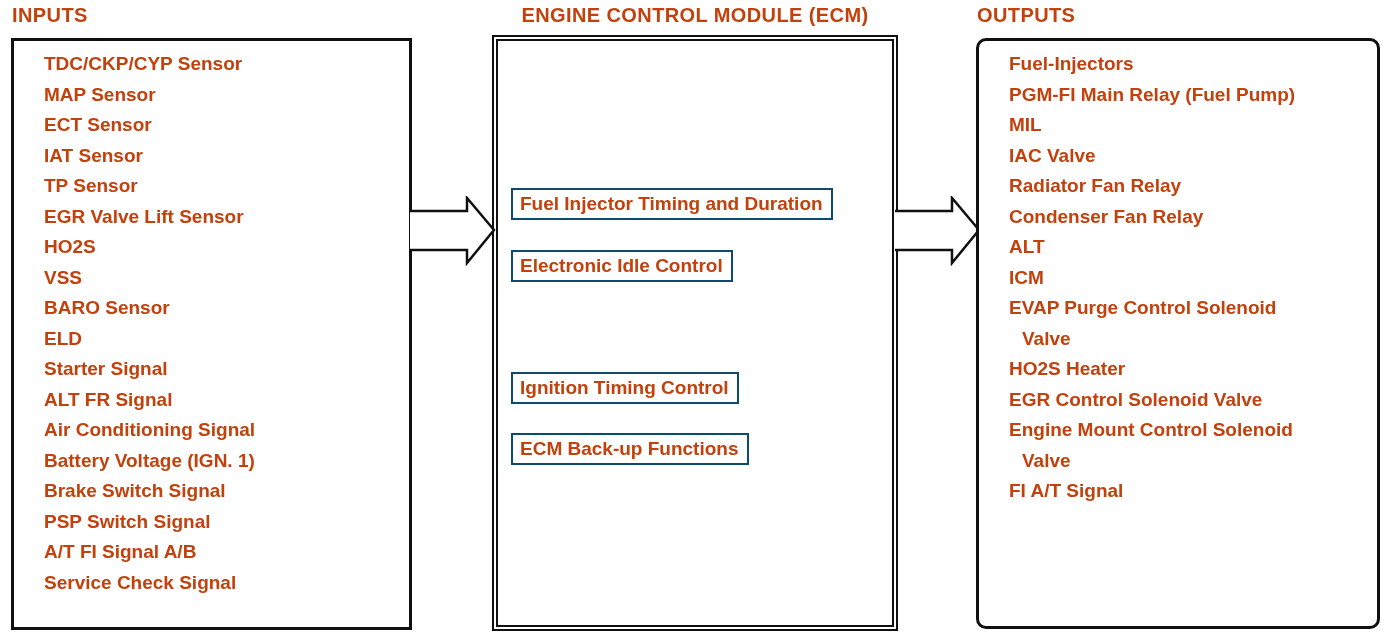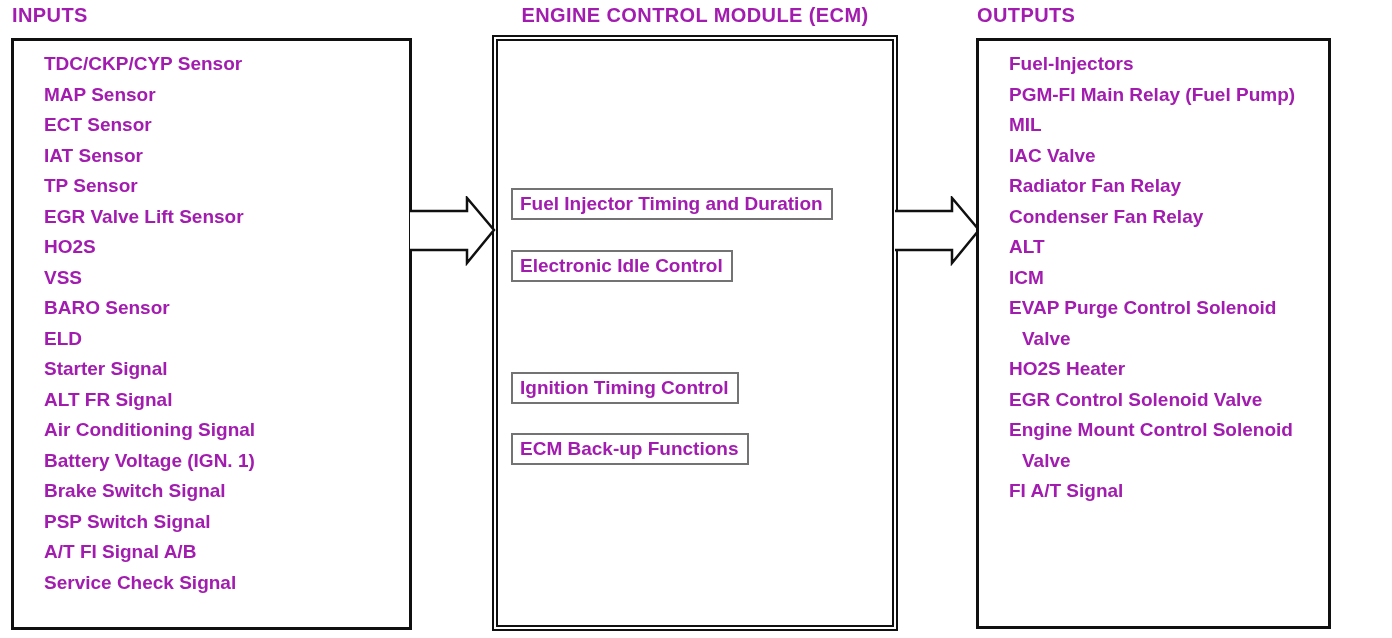--- a/index.html
+++ b/index.html
@@ -1,21 +1,21 @@
 <!DOCTYPE html>
 <html><head>
 <meta charset="utf-8">
 <style>
   html, body { margin: 0; padding: 0; background: #ffffff; }
   .page {
     position: relative;
     width: 1392px;
     height: 638px;
     background: #ffffff;
-    color: #a21caf;
+    color: #c2410c;
     font-family: "Liberation Sans", sans-serif;
     font-weight: bold;
     overflow: hidden;
   }
   .hdr {
     position: absolute;
     top: 4px;
     font-size: 20px;
     letter-spacing: 0.4px;
     white-space: nowrap;
@@ -24,21 +24,21 @@
   .hdr-ecm     { left: 492px; width: 406px; text-align: center; }
   .hdr-outputs { left: 977px; }
 
   .io-box {
     position: absolute;
     box-sizing: border-box;
     border: 3px solid #101010;
     background: #ffffff;
   }
   .box-inputs  { left: 11px;  top: 38px; width: 401px; height: 592px; }
-  .box-outputs { left: 976px; top: 38px; width: 355px; height: 591px; }
+  .box-outputs { left: 976px; top: 38px; width: 404px; height: 591px; border-radius: 10px; }
 
   .io-list {
     padding: 8px 4px 0 30px;
     font-size: 19px;
     line-height: 30.5px;
     white-space: nowrap;
   }
   .io-line.indent { padding-left: 13px; }
 
   .ecm-box {
@@ -51,21 +51,21 @@
   }
   .ecm-inner {
     position: absolute;
     inset: 2px;
     border: 2px solid #101010;
   }
 
   .fn-box {
     position: absolute;
     left: 511px;
-    border: 2px solid #737373;
+    border: 2px solid #0c4a6e;
     background: #ffffff;
     font-size: 19px;
     line-height: 25px;
     padding: 1px 8px 2px 7px;
     white-space: nowrap;
   }
   .fn-1 { top: 188px; }
   .fn-2 { top: 250px; }
   .fn-3 { top: 310px; }
   .fn-4 { top: 372px; }

